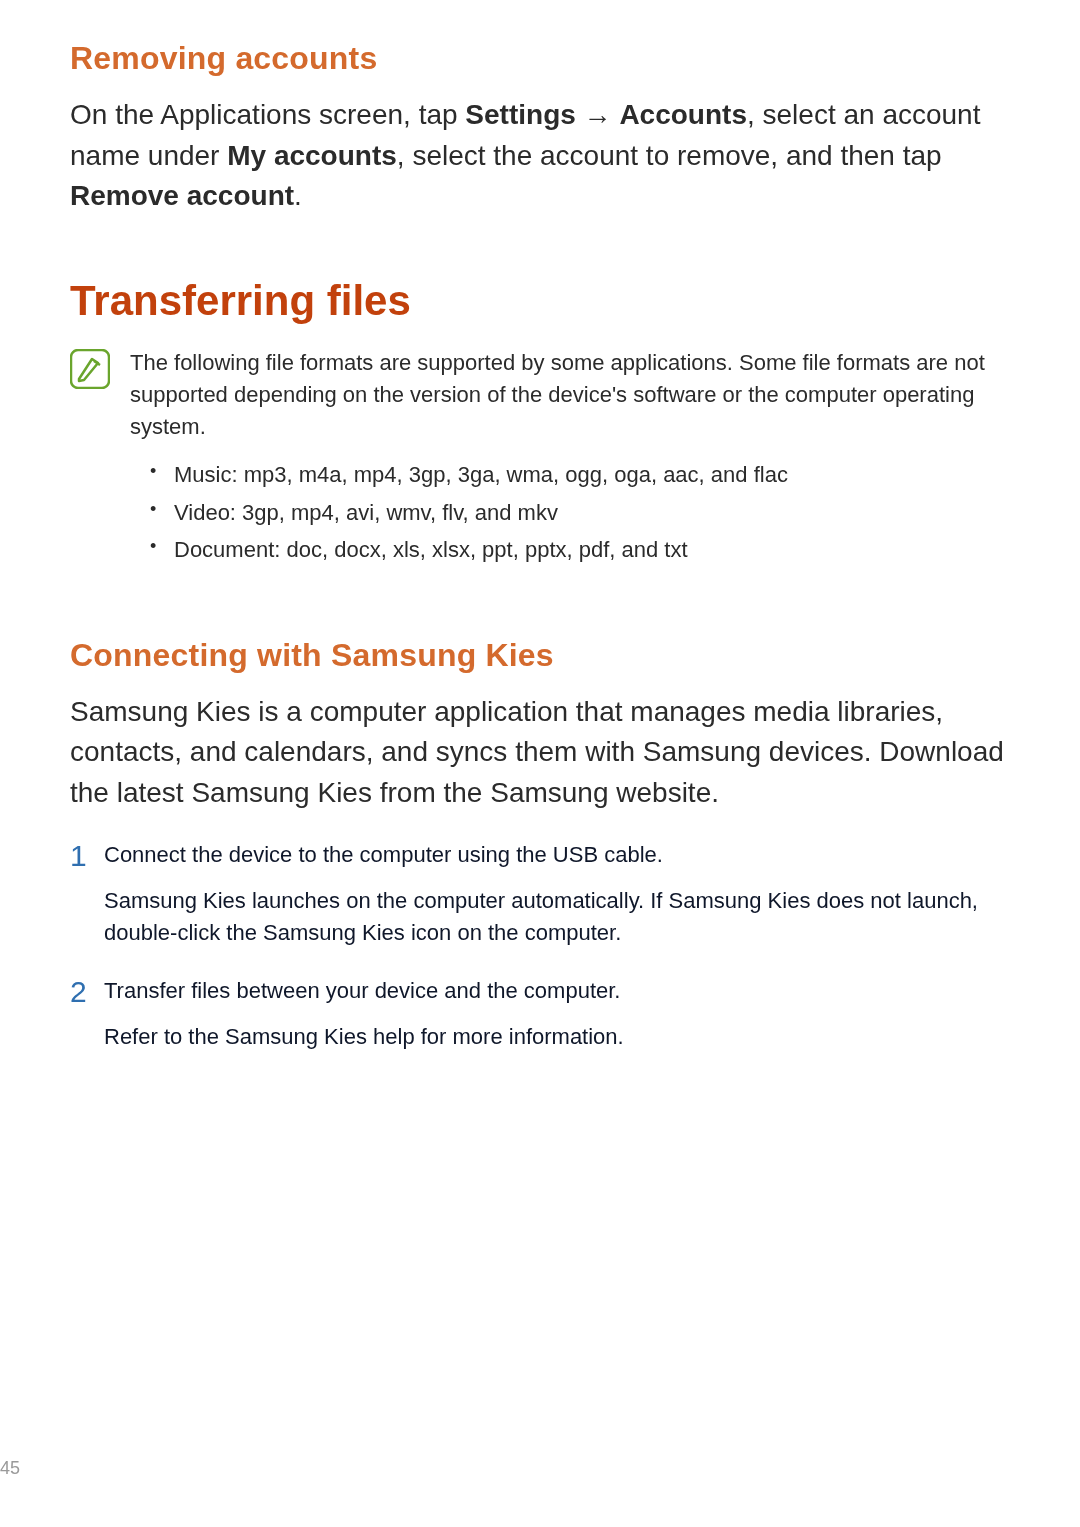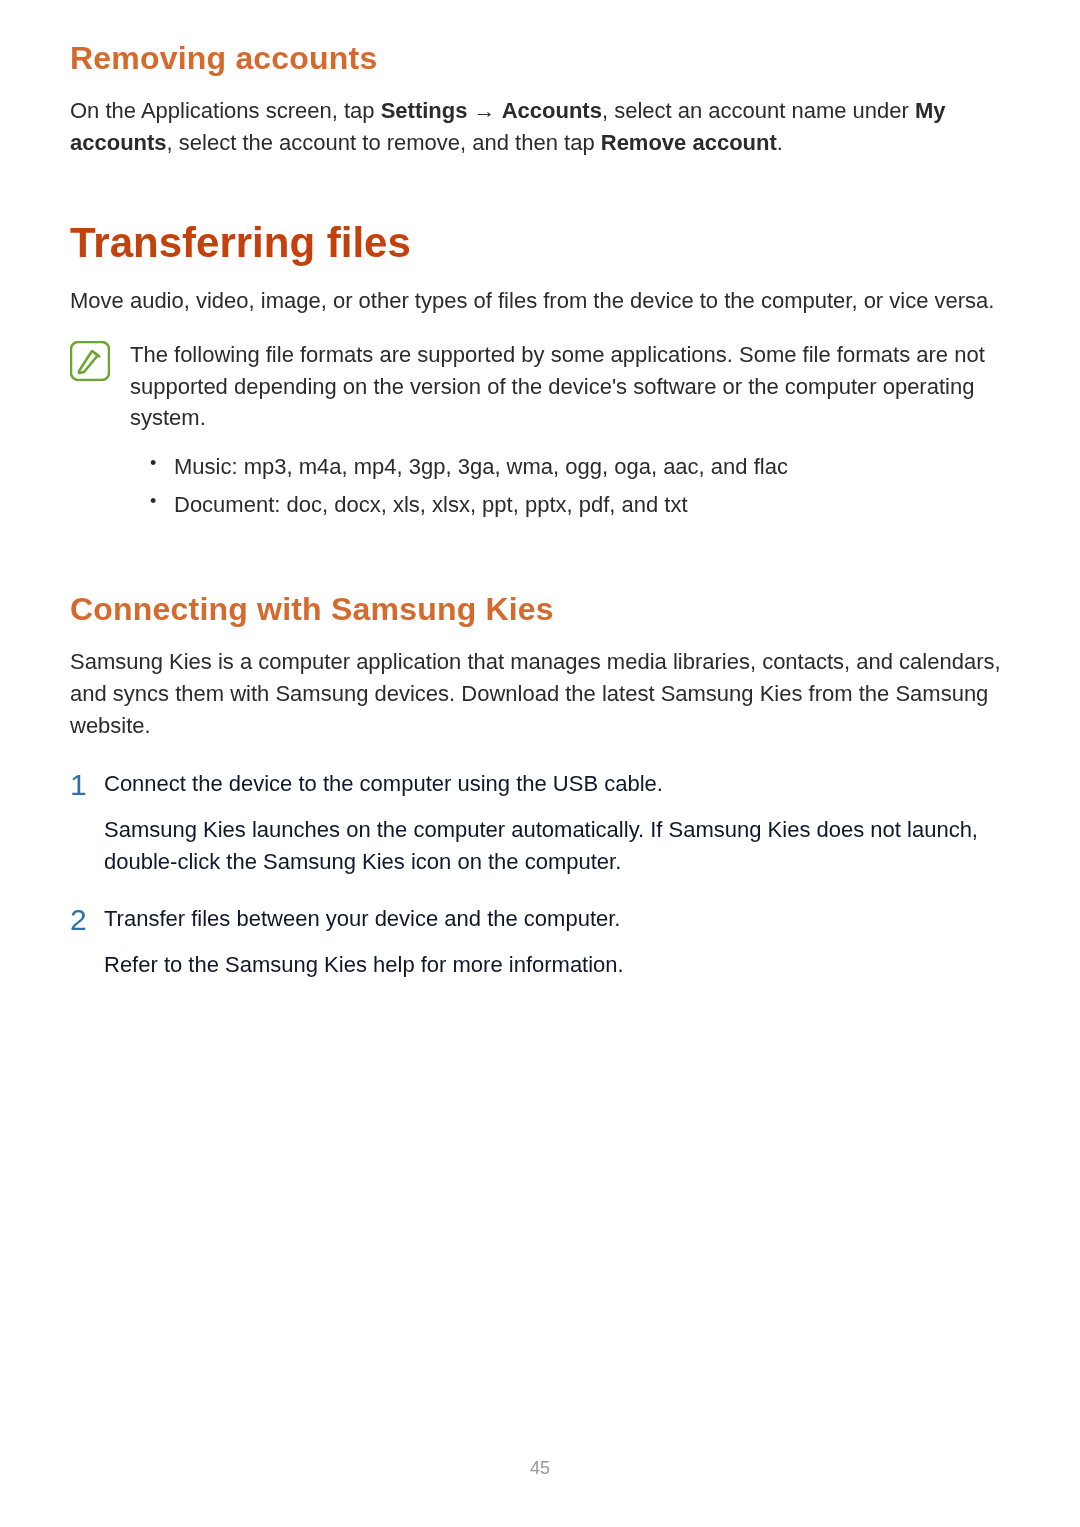--- a/index.html
+++ b/index.html
@@ -31,21 +31,21 @@
     letter-spacing: 0.2px;
   }
   .h2-orange {
     color: #d46a2d;
     font-size: 32px;
     font-weight: 600;
     margin-bottom: 18px;
     letter-spacing: 0.2px;
   }
   .body-text {
-    font-size: 22px;
+    font-size: 28px;
     line-height: 1.45;
     color: #2b2b2b;
     margin-bottom: 8px;
   }
   .h1-blue {
     color: #c2410c;
     font-size: 42px;
     font-weight: 700;
     margin-top: 60px;
     margin-bottom: 18px;
@@ -112,49 +112,48 @@
   }
   .step-sub {
     margin-top: 14px;
   }
   .bold { font-weight: 700; color: #2b2b2b; }
   .page-number {
     position: absolute;
     bottom: 48px;
     left: 0;
     right: 0;
-    text-align: center;
     font-size: 18px;
     color: #9a9a9a;
   }
 </style>
 </head>
 <body>
 
 <div class="page">
 
 
   <h2 class="h2-orange">Removing accounts</h2>
   <p class="body-text">
     <span>On the Applications screen, tap </span><span class="bold">Settings</span><span> → </span><span class="bold">Accounts</span><span>, select an account name under </span><span class="bold">My accounts</span><span>, select the account to remove, and then tap </span><span class="bold">Remove account</span><span>.</span>
   </p>
 
   <h1 class="h1-blue">Transferring files</h1>
-  <p class="body-text">Move audio, video, image, or other types of files from the device to the computer, or vice versa.</p>
 
   <div class="note-block">
     <svg class="note-icon" viewBox="0 0 40 40">
       <rect x="1" y="1" width="38" height="38" rx="7" ry="7" fill="none" stroke="#6aa52d" stroke-width="2.5"></rect>
       <path d="M9 30 L22 10 L28 14 L14 31 L9 32 Z" fill="none" stroke="#6aa52d" stroke-width="2.5" stroke-linejoin="round"></path>
       <line x1="24" y1="12" x2="30" y2="16" stroke="#6aa52d" stroke-width="2.5"></line>
     </svg>
     <div class="note-content">
       <p class="note-text">The following file formats are supported by some applications. Some file formats are not supported depending on the version of the device's software or the computer operating system.</p>
       <ul class="bullet-list">
         <li>Music: mp3, m4a, mp4, 3gp, 3ga, wma, ogg, oga, aac, and flac</li>
+        <li>Video: 3gp, mp4, avi, wmv, flv, and mkv</li>
         <li>Document: doc, docx, xls, xlsx, ppt, pptx, pdf, and txt</li>
       </ul>
     </div>
   </div>
 
   <h2 class="h2-orange section-gap">Connecting with Samsung Kies</h2>
   <p class="body-text">Samsung Kies is a computer application that manages media libraries, contacts, and calendars, and syncs them with Samsung devices. Download the latest Samsung Kies from the Samsung website.</p>
 
   <div class="step-row">
     <div class="step-num">1</div>

